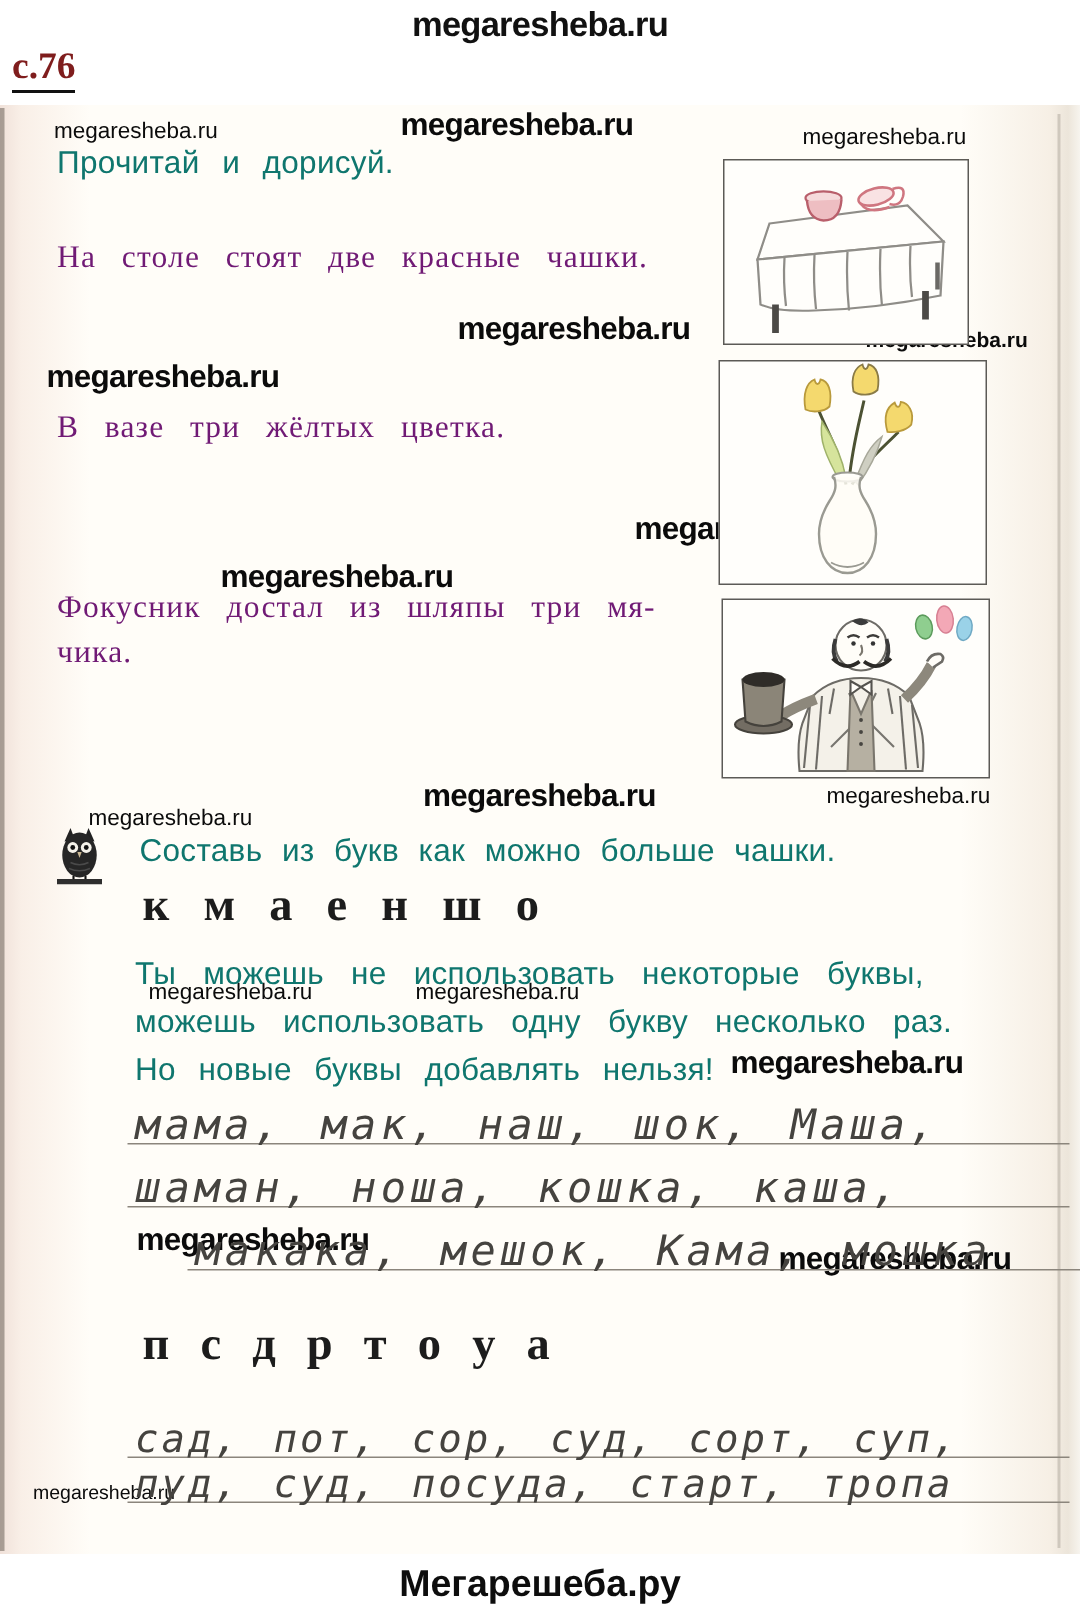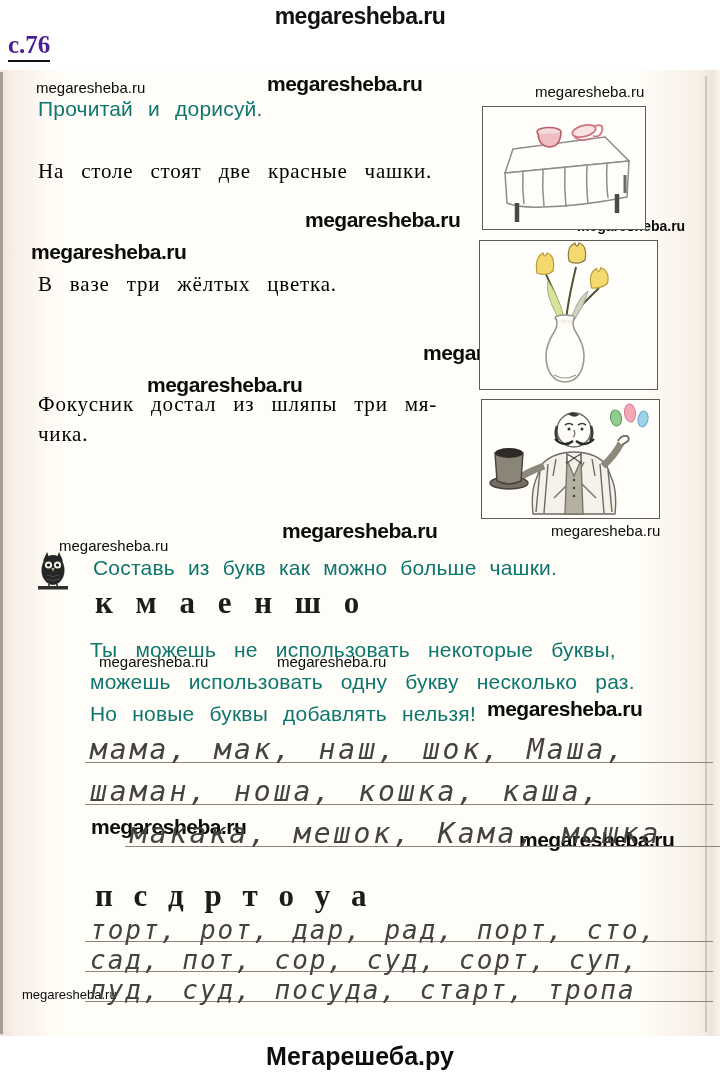--- a/index.html
+++ b/index.html
@@ -7,33 +7,33 @@
         font-family:"Liberation Sans",sans-serif;color:#222;}
 
   
   .scan{position:absolute;left:0;top:70px;width:720px;height:966px;
         background:linear-gradient(90deg,#f0e1d9 0px,#f9efe7 14px,#fffdf8 60px,#fffdf8 640px,#f6efe5 700px,#ece5da 712px,#f7f4ee 720px);}
   .left-edge{position:absolute;left:0;top:72px;width:3px;height:962px;background:#6b625a;opacity:.55;}
   .right-edge{position:absolute;left:705px;top:76px;width:2px;height:956px;background:#cfc8bd;}
 
   
   .hdr-wm{position:absolute;left:0;right:0;top:3px;text-align:center;font-weight:700;font-size:23px;letter-spacing:-0.5px;color:#111;}
-  .pageno{position:absolute;left:8px;top:31px;font-family:"Liberation Serif",serif;font-weight:700;font-size:25px;color:#4c1d95;border-bottom:2.5px solid #111;padding-bottom:1px;}
+  .pageno{position:absolute;left:8px;top:31px;font-family:"Liberation Serif",serif;font-weight:700;font-size:25px;color:#7f1d1d;border-bottom:2.5px solid #111;padding-bottom:1px;}
   .footer{position:absolute;left:0;right:0;top:1042px;text-align:center;font-weight:700;font-size:25px;color:#0d0d0d;}
 
   
   .wm{position:absolute;white-space:nowrap;color:#0b0b0b;}
   .wm-b{font-weight:700;font-size:21px;letter-spacing:-0.5px;}
   .wm-s{font-weight:400;font-size:15px;}
   .wm-xs{font-weight:400;font-size:13px;}
   .wm-bs{font-weight:700;font-size:14px;}
 
   
   .sans{position:absolute;font-size:21px;color:#0f766e;word-spacing:9px;letter-spacing:.2px;white-space:nowrap;}
-  .serif{position:absolute;font-family:"Liberation Serif",serif;font-size:21px;color:#000000;word-spacing:11px;letter-spacing:.8px;white-space:nowrap;}
+  .serif{position:absolute;font-family:"Liberation Serif",serif;font-size:21px;color:#701a75;word-spacing:11px;letter-spacing:.8px;white-space:nowrap;}
   .letters{position:absolute;font-family:"Liberation Serif",serif;font-weight:700;font-size:31px;color:#1c1c1c;word-spacing:15px;white-space:nowrap;}
 
   
   .hw{position:absolute;left:85px;width:628px;border-bottom:1.5px solid #8b857c;
       display:flex;align-items:flex-end;overflow:visible;font-style:italic;}
   .hw span{font-family:"DejaVu Sans Mono",monospace;color:#45433f;white-space:nowrap;
       transform:translateY(4px);}
   .hw1 span{font-size:28px;letter-spacing:3px;word-spacing:5px;padding-left:5px;}
   .hw2 span{font-size:26px;letter-spacing:2px;word-spacing:4px;padding-left:5px;}
 
@@ -184,23 +184,20 @@
     </div>
   <div class="hw hw1" style="top:766px;height:38px;">
       <span>шаман, ноша, кошка, каша,</span>
     </div>
   <div class="hw hw1" style="top:808px;height:38px;margin-left:40px;">
       <span>макака, мешок, Кама, мошка</span>
     </div>
 
   <div class="letters" style="left:95px;top:878px;word-spacing:13px;">п с д р т о у а</div>
 
-  <div class="hw hw2" style="top:909px;height:32px;">
-      <span>торт, рот, дар, рад, порт, сто,</span>
-    </div>
   <div class="hw hw2" style="top:971px;height:30px;">
       <span>пуд, суд, посуда, старт, тропа</span>
     </div>
   <div class="hw hw2" style="top:941px;height:30px;">
       <span>сад, пот, сор, суд, сорт, суп,</span>
     </div>
 
   <div class="footer">Мегарешеба.ру</div>
 
 </div>

